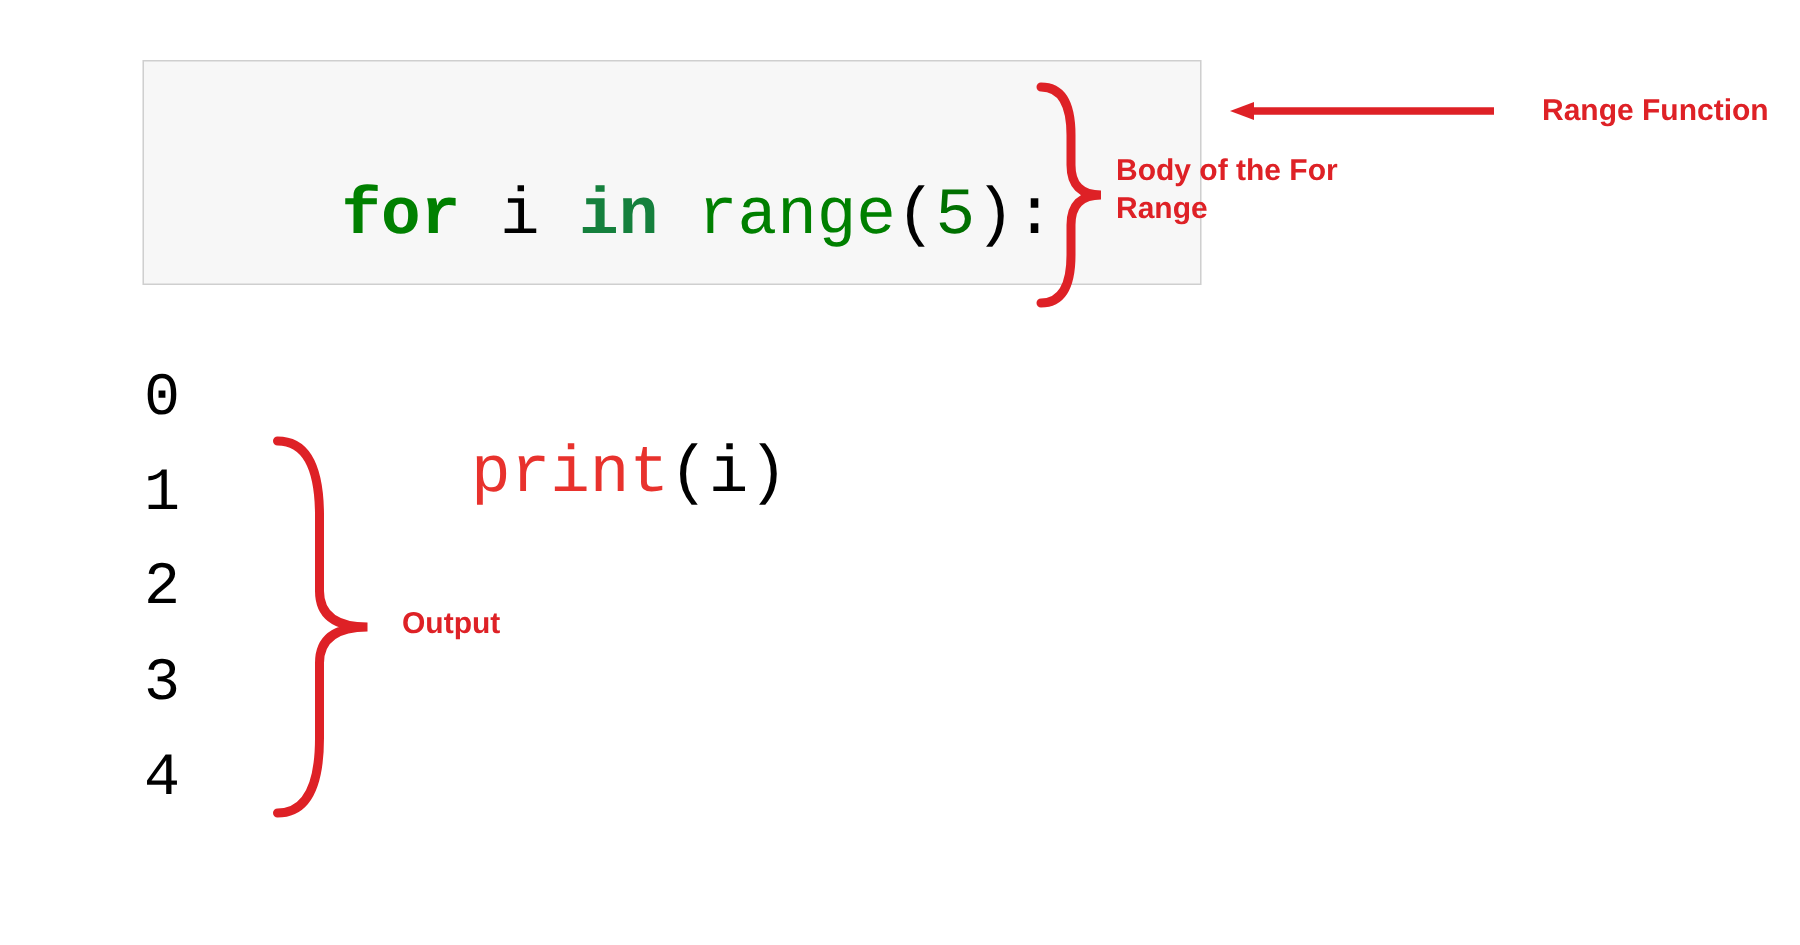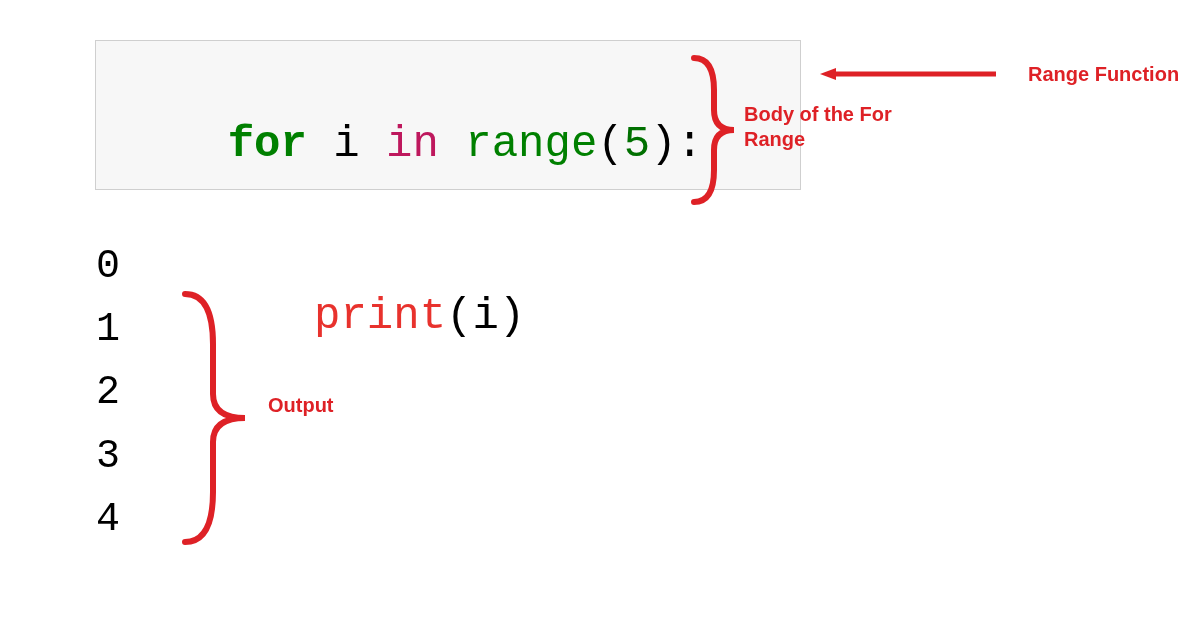--- a/index.html
+++ b/index.html
@@ -25,21 +25,21 @@
       padding: 18px 26px;
       font-family: 'Courier New', Consolas, monospace;
       font-size: 44px;
       line-height: 1.3;
     }
     .code-line {
       white-space: pre;
     }
     .kw-for { color: #008000; font-weight: bold; margin-top: 20px; }
     .var-i { color: #000000; }
-    .kw-in { color: #be185d; font-weight: normal; }
+    .kw-in { color: #15803d; font-weight: bold; }
     .fn-range { color: #008000; text-align: center; }
     .paren { color: #000000; }
     .num { color: #007000; }
     .colon { color: #000000; }
     .fn-print { color: #e8322d; margin-left: 38px; }
     .indent { display: inline-block; width: 1.1em; }
 
     .output-block {
       position: absolute;
       left: 96px;
@@ -54,21 +54,21 @@
     .label {
       position: absolute;
       color: #de2126;
       font-family: Arial, sans-serif;
       font-weight: bold;
       font-size: 20px;
       line-height: 1.25;
     }
     .label-range { left: 1000px; top: 62px; margin-left: 28px; }
     .label-body { left: 744px; top: 102px; width: 170px; }
-    .label-output { left: 268px; top: 393px; }
+    .label-output { left: 268px; top: 404px; }
 
     .brace-svg {
       position: absolute;
       fill: none;
       stroke: #de2126;
       stroke-width: 6;
       stroke-linecap: round;
     }
     .brace-body {
       left: 686px;

